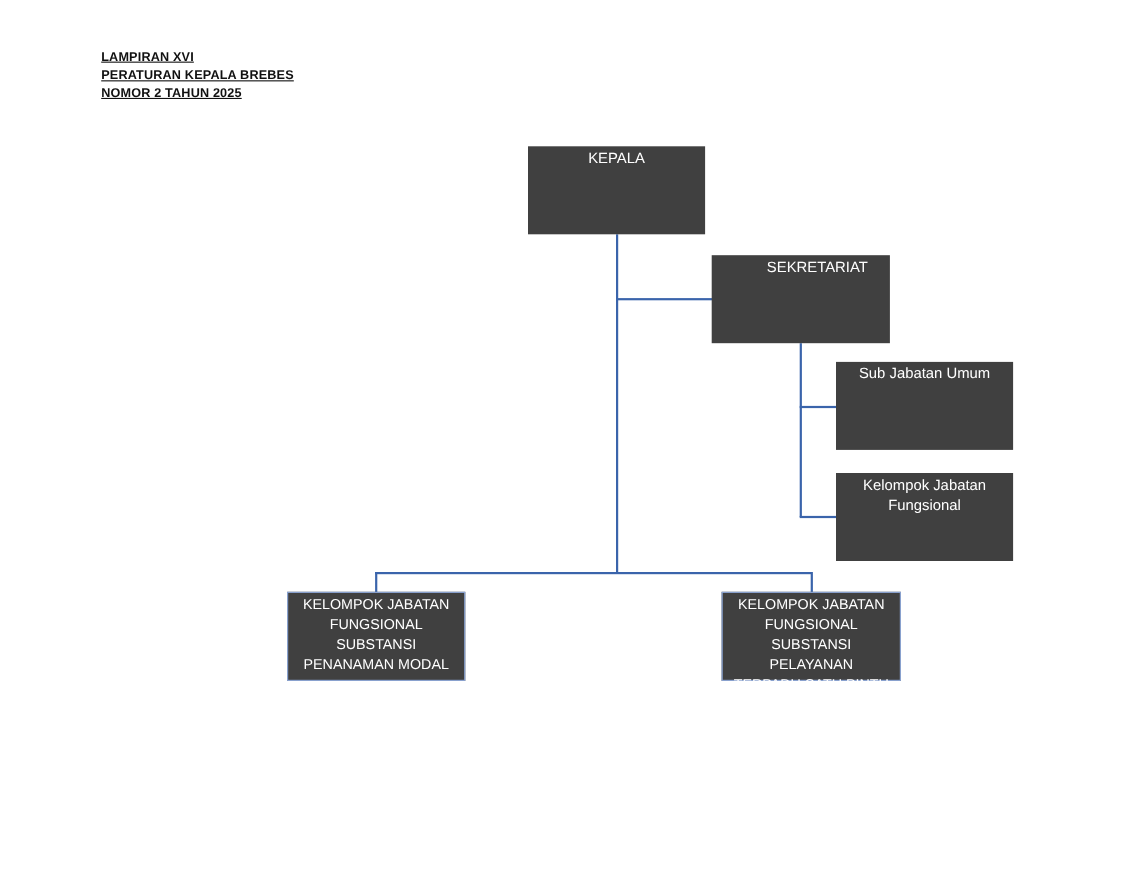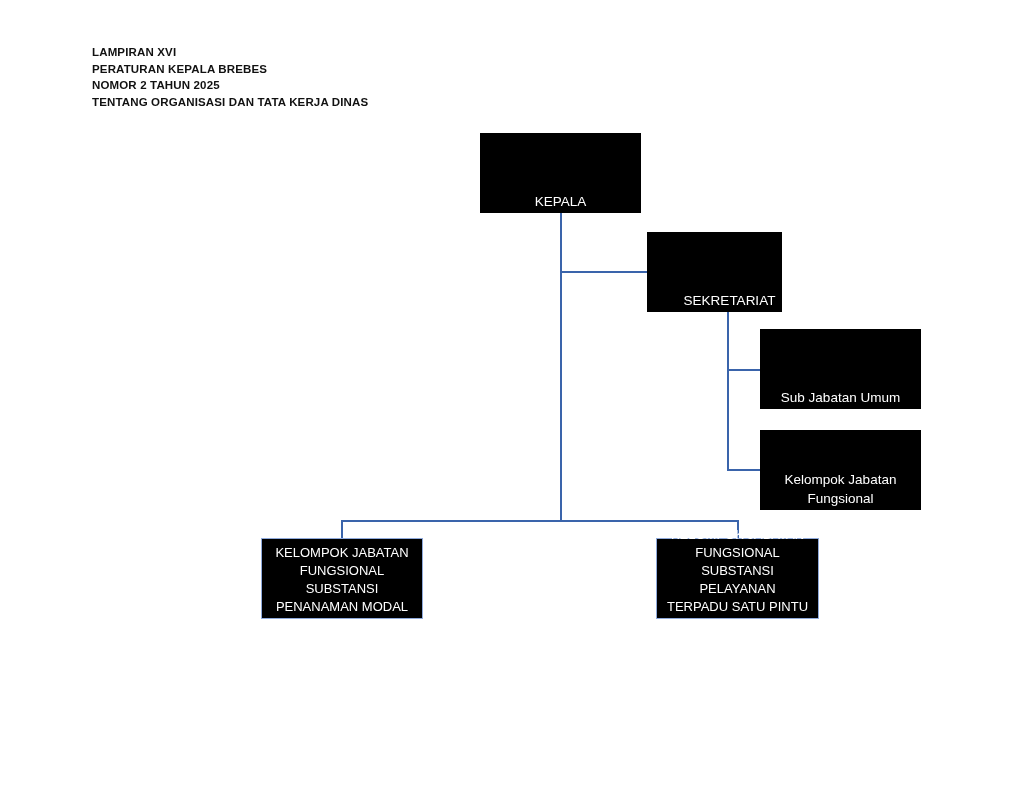--- a/index.html
+++ b/index.html
@@ -23,20 +23,21 @@
     top: 44px;
     width: 520px;
   }
   #header-block .hdr-line {
     font-size: 11.5px;
     font-weight: bold;
     line-height: 16.6px;
     letter-spacing: 0.15px;
     color: #111111;
     white-space: nowrap;
+    text-decoration: underline;
   }
 
   
   #org-chart {
     position: absolute;
     left: 0;
     top: 0;
     width: 1024px;
     height: 791px;
   }
@@ -46,24 +47,24 @@
     position: absolute;
     background: #3a64ab;
   }
   .conn.v { width: 2px; }
   .conn.h { height: 2px; }
 
   
   .node {
     position: absolute;
     box-sizing: border-box;
-    background: #000000;
+    background: #404040;
     color: #ffffff;
     display: flex;
-    align-items: flex-end;
+    align-items: flex-start;
     justify-content: center;
     text-align: center;
     line-height: 18.5px;
     font-size: 13.5px;
     padding: 2px 6px;
   }
   .node.outlined {
     border: 1.5px solid #8faadc;
   }
   .node .node-text {
@@ -76,39 +77,38 @@
     line-height: 18px;
   }
 </style>
 </head>
 <body>
 
 <div id="header-block">
   <div class="hdr-line">LAMPIRAN XVI</div>
   <div class="hdr-line">PERATURAN KEPALA BREBES</div>
   <div class="hdr-line">NOMOR 2 TAHUN 2025</div>
-  <div class="hdr-line">TENTANG ORGANISASI DAN TATA KERJA DINAS</div>
 </div>
 
 <div id="org-chart">
 
   <div class="conn v" style="left:560px; top:213px; height:308px;"></div>
   <div class="conn h" style="left:560px; top:271px; width:88px;"></div>
   <div class="conn v" style="left:727px; top:312px; height:158px;"></div>
   <div class="conn h" style="left:727px; top:369px; width:34px;"></div>
   <div class="conn h" style="left:727px; top:469px; width:34px;"></div>
   <div class="conn h" style="left:341px; top:520px; width:397px;"></div>
   <div class="conn v" style="left:341px; top:520px; height:19px;"></div>
   <div class="conn v" style="left:737px; top:520px; height:19px;"></div>
 
   <div class="node" style="left:480px; top:133px; width:161px; height:80px;">
     <span class="node-text">KEPALA</span>
   </div>
 
-  <div class="node" style="left:647px; top:232px; width:135px; height:80px;padding-left:36px;">
+  <div class="node" style="left:647px; top:232px; width:162px; height:80px;padding-left:36px;">
     <span class="node-text">SEKRETARIAT</span>
   </div>
 
   <div class="node" style="left:760px; top:329px; width:161px; height:80px;">
     <span class="node-text">Sub Jabatan Umum</span>
   </div>
 
   <div class="node" style="left:760px; top:430px; width:161px; height:80px;">
     <span class="node-text">Kelompok Jabatan
 Fungsional</span>

